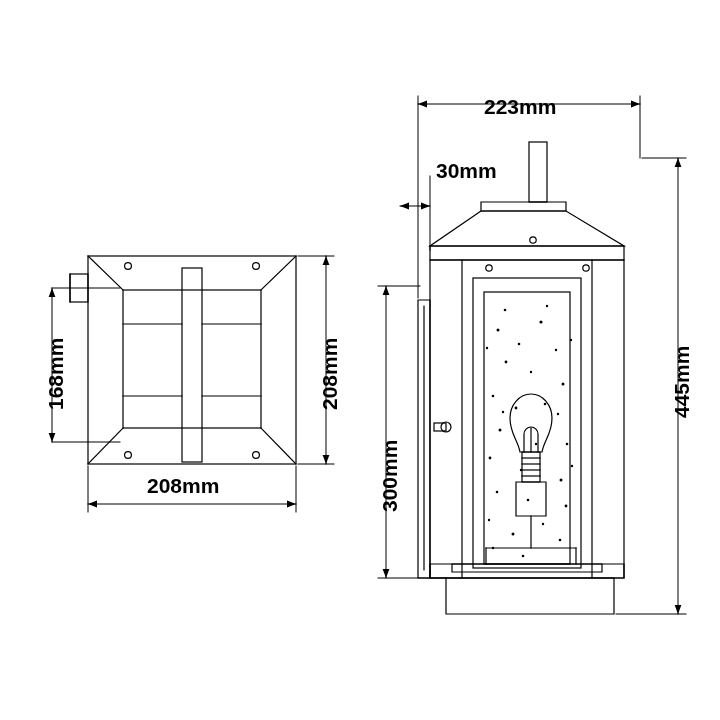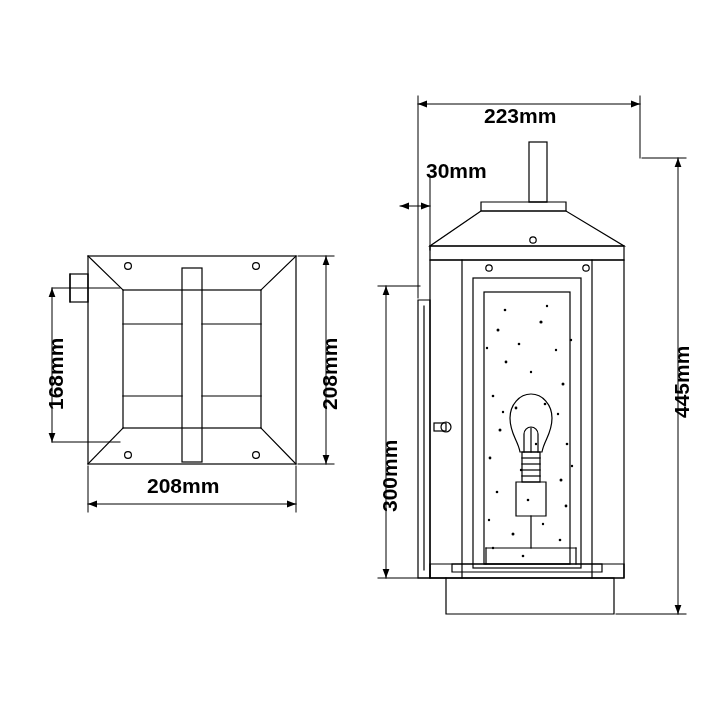--- a/index.html
+++ b/index.html
@@ -216,21 +216,21 @@
 
     </g>
   </svg>
 
   <div class="dim-label rot" style="left:44px; top:410px;">168mm</div>
 
   <div class="dim-label" style="left:147px; top:474px;">208mm</div>
 
   <div class="dim-label rot" style="left:318px; top:410px;">208mm</div>
 
-  <div class="dim-label" style="left:484px; top:104px;">223mm</div>
-
-  <div class="dim-label" style="left:426px; top:159px;">30mm</div>
+  <div class="dim-label" style="left:484px; top:95px;">223mm</div>
+
+  <div class="dim-label" style="left:436px; top:159px;">30mm</div>
 
   <div class="dim-label rot" style="left:378px; top:512px;">300mm</div>
 
   <div class="dim-label rot" style="left:670px; top:418px;">445mm</div>
 
 </div>
 
 </body></html>

